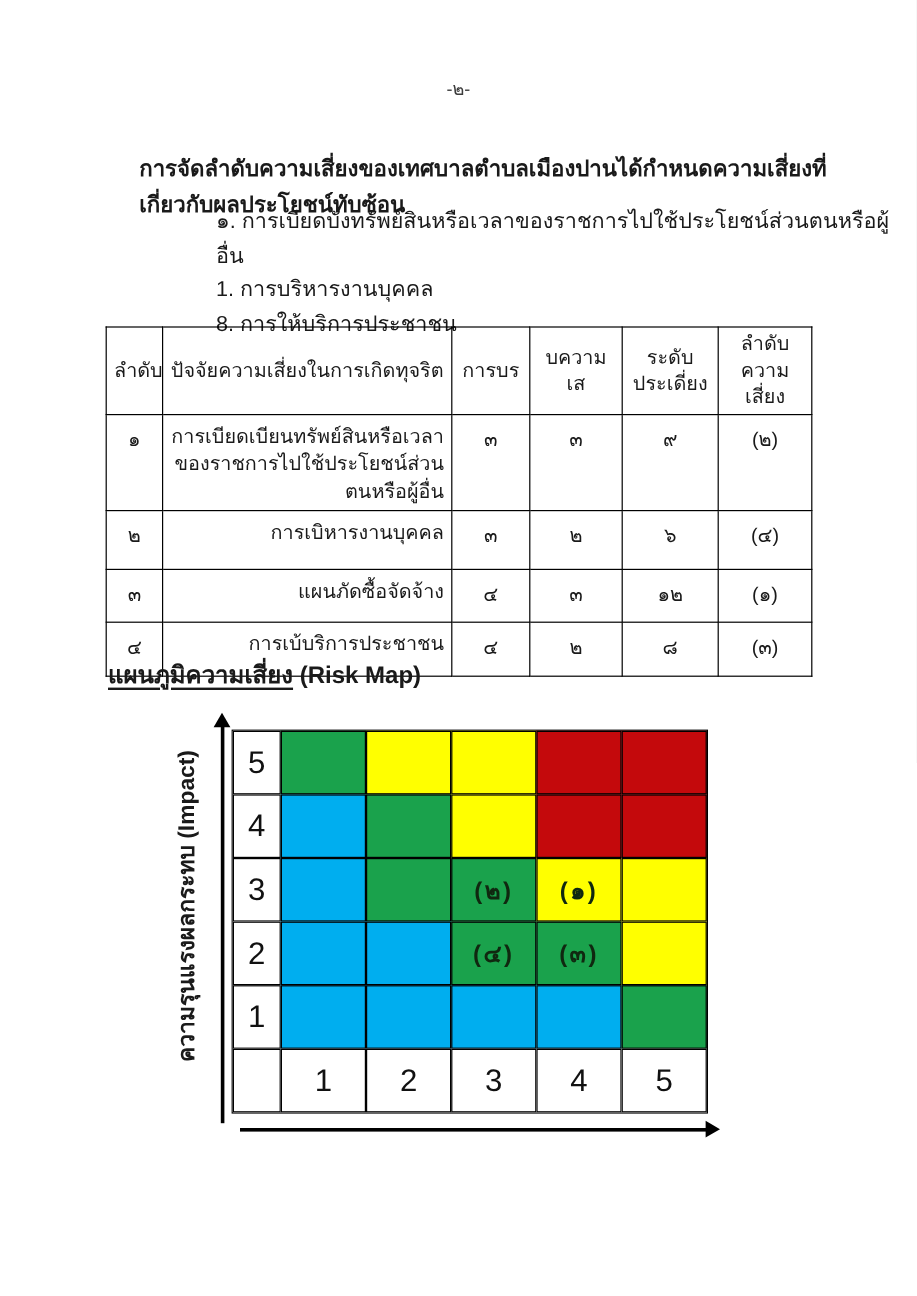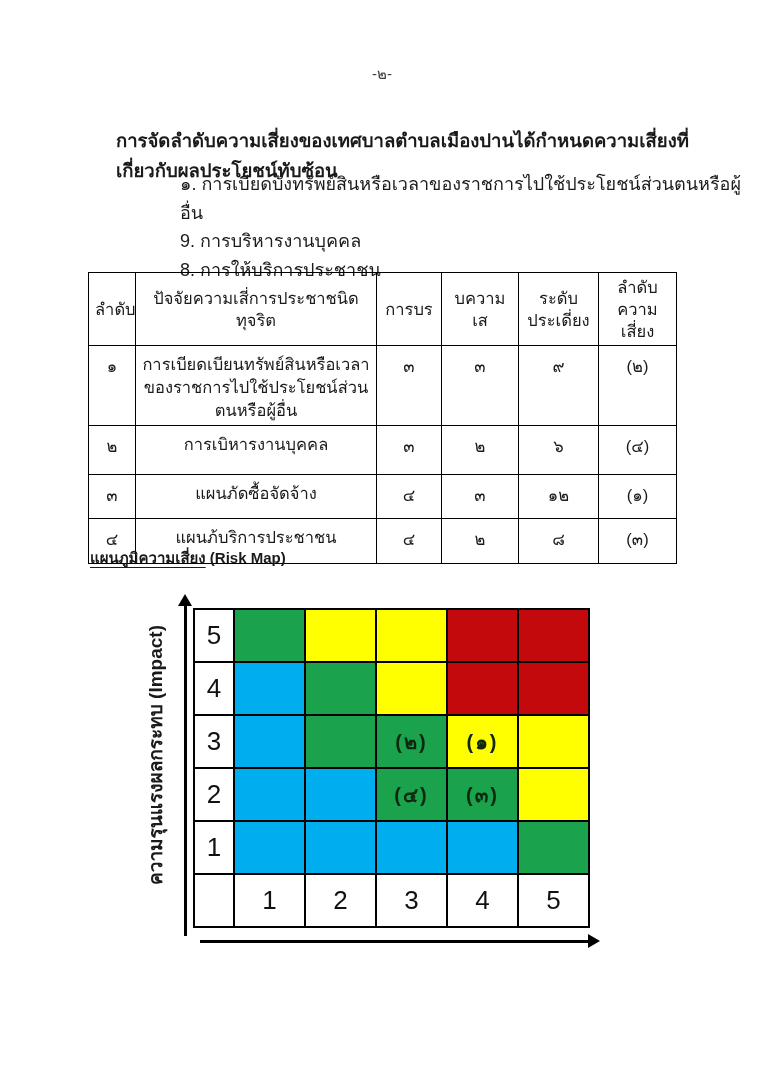--- a/index.html
+++ b/index.html
@@ -33,27 +33,27 @@
   .risk-table th, .risk-table td {
     border: 1.5px solid #000; padding: 3px 6px;
   }
   .risk-table thead th {
     font-weight: normal; text-align: center; vertical-align: middle;
     height: 60px; white-space: pre-line; line-height: 22px;
   }
   .risk-table tbody td {
     vertical-align: top; text-align: center; padding-top: 7px;
   }
-  .risk-table tbody td.factor { text-align: center; line-height: 23px; }
+  .risk-table tbody td.factor { text-align: right; line-height: 23px; }
   .col-no { width: 47px; } .col-factor { width: 241px; }
   .col-chance { width: 65px; } .col-impact { width: 77px; }
   .col-level { width: 80px; } .col-rank { width: 78px; }
   .map-heading {
     position: absolute; left: 90px; top: 546px;
-    font-size: 15px; font-weight: bold;
+    font-size: 20px; font-weight: bold;
   }
   .map-heading .u { text-decoration: underline; text-underline-offset: 4px; }
   .figure { position: absolute; left: 100px; top: 588px; width: 540px; height: 400px; }
   .y-axis-label {
     position: absolute; left: -103px; top: 155px; width: 310px; height: 24px;
     text-align: center; transform: rotate(-90deg);
     font-size: 19px; font-weight: 600; white-space: nowrap;
   }
   .y-arrow {
     position: absolute; left: 84px; top: 17px; width: 2.5px; height: 331px;
@@ -93,37 +93,37 @@
 <body>
 
 <div class="page">
 
   <div class="page-number">-๒-</div>
 
   <p class="intro"><span>การจัดลำดับความเสี่ยงของเทศบาลตำบลเมืองปานได้กำหนดความเสี่ยงที่เกี่ยวกับผลประโยชน์ทับซ้อน</span><br></p>
 
   <ul class="risk-list">
     <li>๑. การเบียดบังทรัพย์สินหรือเวลาของราชการไปใช้ประโยชน์ส่วนตนหรือผู้อื่น</li>
-    <li>9. การบริหารงานบุคคล</li>
+    <li>1. การบริหารงานบุคคล</li>
     <li>8. การให้บริการประชาชน</li>
   </ul>
 
   <table class="risk-table">
     <colgroup>
       <col class="col-no">
         <col class="col-factor">
         <col class="col-chance">
       <col class="col-impact">
         <col class="col-level">
         <col class="col-rank">
     </colgroup>
     <thead>
       <tr>
         <th>ลำดับ</th>
-        <th>ปัจจัยความเสี่การประชาชนิดทุจริต</th>
+        <th>ปัจจัยความเสี่ยงในการเกิดทุจริต</th>
         <th>การบร</th>
         <th>บความเส</th>
         <th>ระดับ
 ประเดี่ยง</th>
         <th>ลำดับ
 ความเสี่ยง</th>
       </tr>
     </thead>
     <tbody>
       <tr style="height:52px;">
@@ -145,21 +145,21 @@
       <tr style="height:44px;">
         <td>๓</td>
         <td class="factor">แผนภัดซื้อจัดจ้าง</td>
         <td>๔</td>
         <td>๓</td>
         <td>๑๒</td>
         <td>(๑)</td>
       </tr>
       <tr style="height:45px;">
         <td>๔</td>
-        <td class="factor">แผนภ้บริการประชาชน</td>
+        <td class="factor">การเบ้บริการประชาชน</td>
         <td>๔</td>
         <td>๒</td>
         <td>๘</td>
         <td>(๓)</td>
       </tr>
     </tbody>
   </table>
 
   <div class="map-heading"><span class="u">แผนภูมิความเสี่ยง</span> <span>(Risk Map)</span></div>
 

